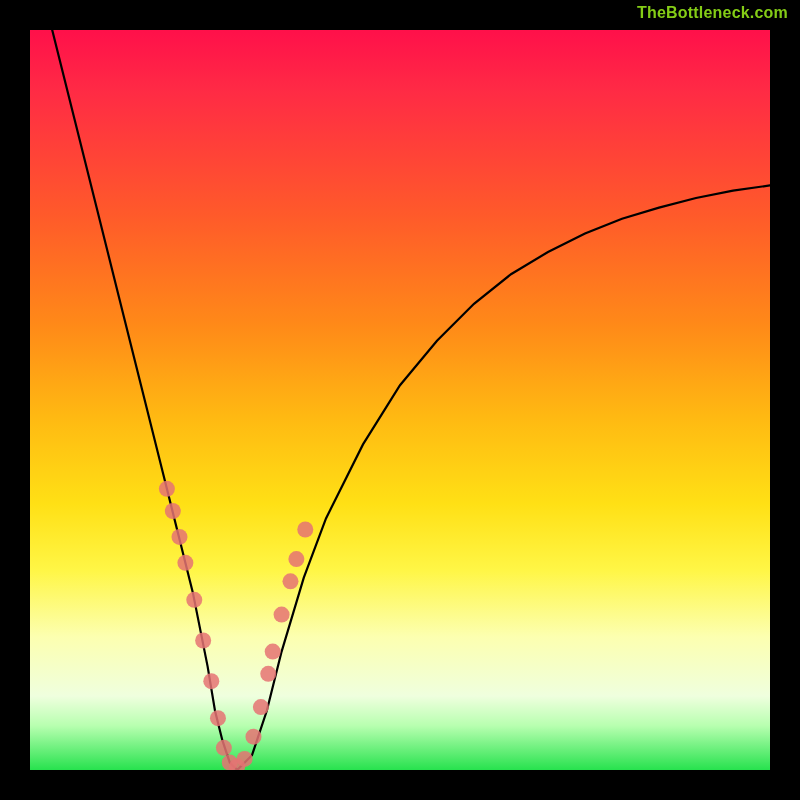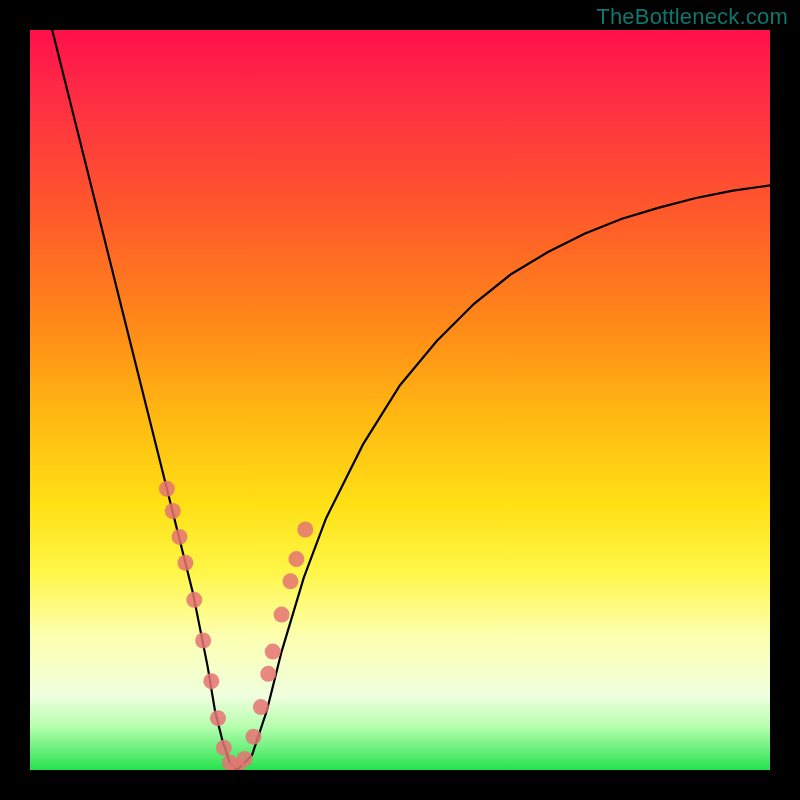--- a/index.html
+++ b/index.html
@@ -36,23 +36,23 @@
       #fcffb0 82%,
       #efffde 90%,
       #b8ffb0 94%,
       #27e24e 100%
     );
   }
   .watermark {
     position: absolute;
     top: 4px;
     right: 12px;
-    color: #0f766e;
-    font-size: 22px;
-    font-weight: 400;
+    color: #84cc16;
+    font-size: 16px;
+    font-weight: 700;
     letter-spacing: 0.2px;
     user-select: none;
   }
   svg.overlay {
     position: absolute;
     left: 0;
     top: 0;
     width: 740px;
     height: 740px;
   }

